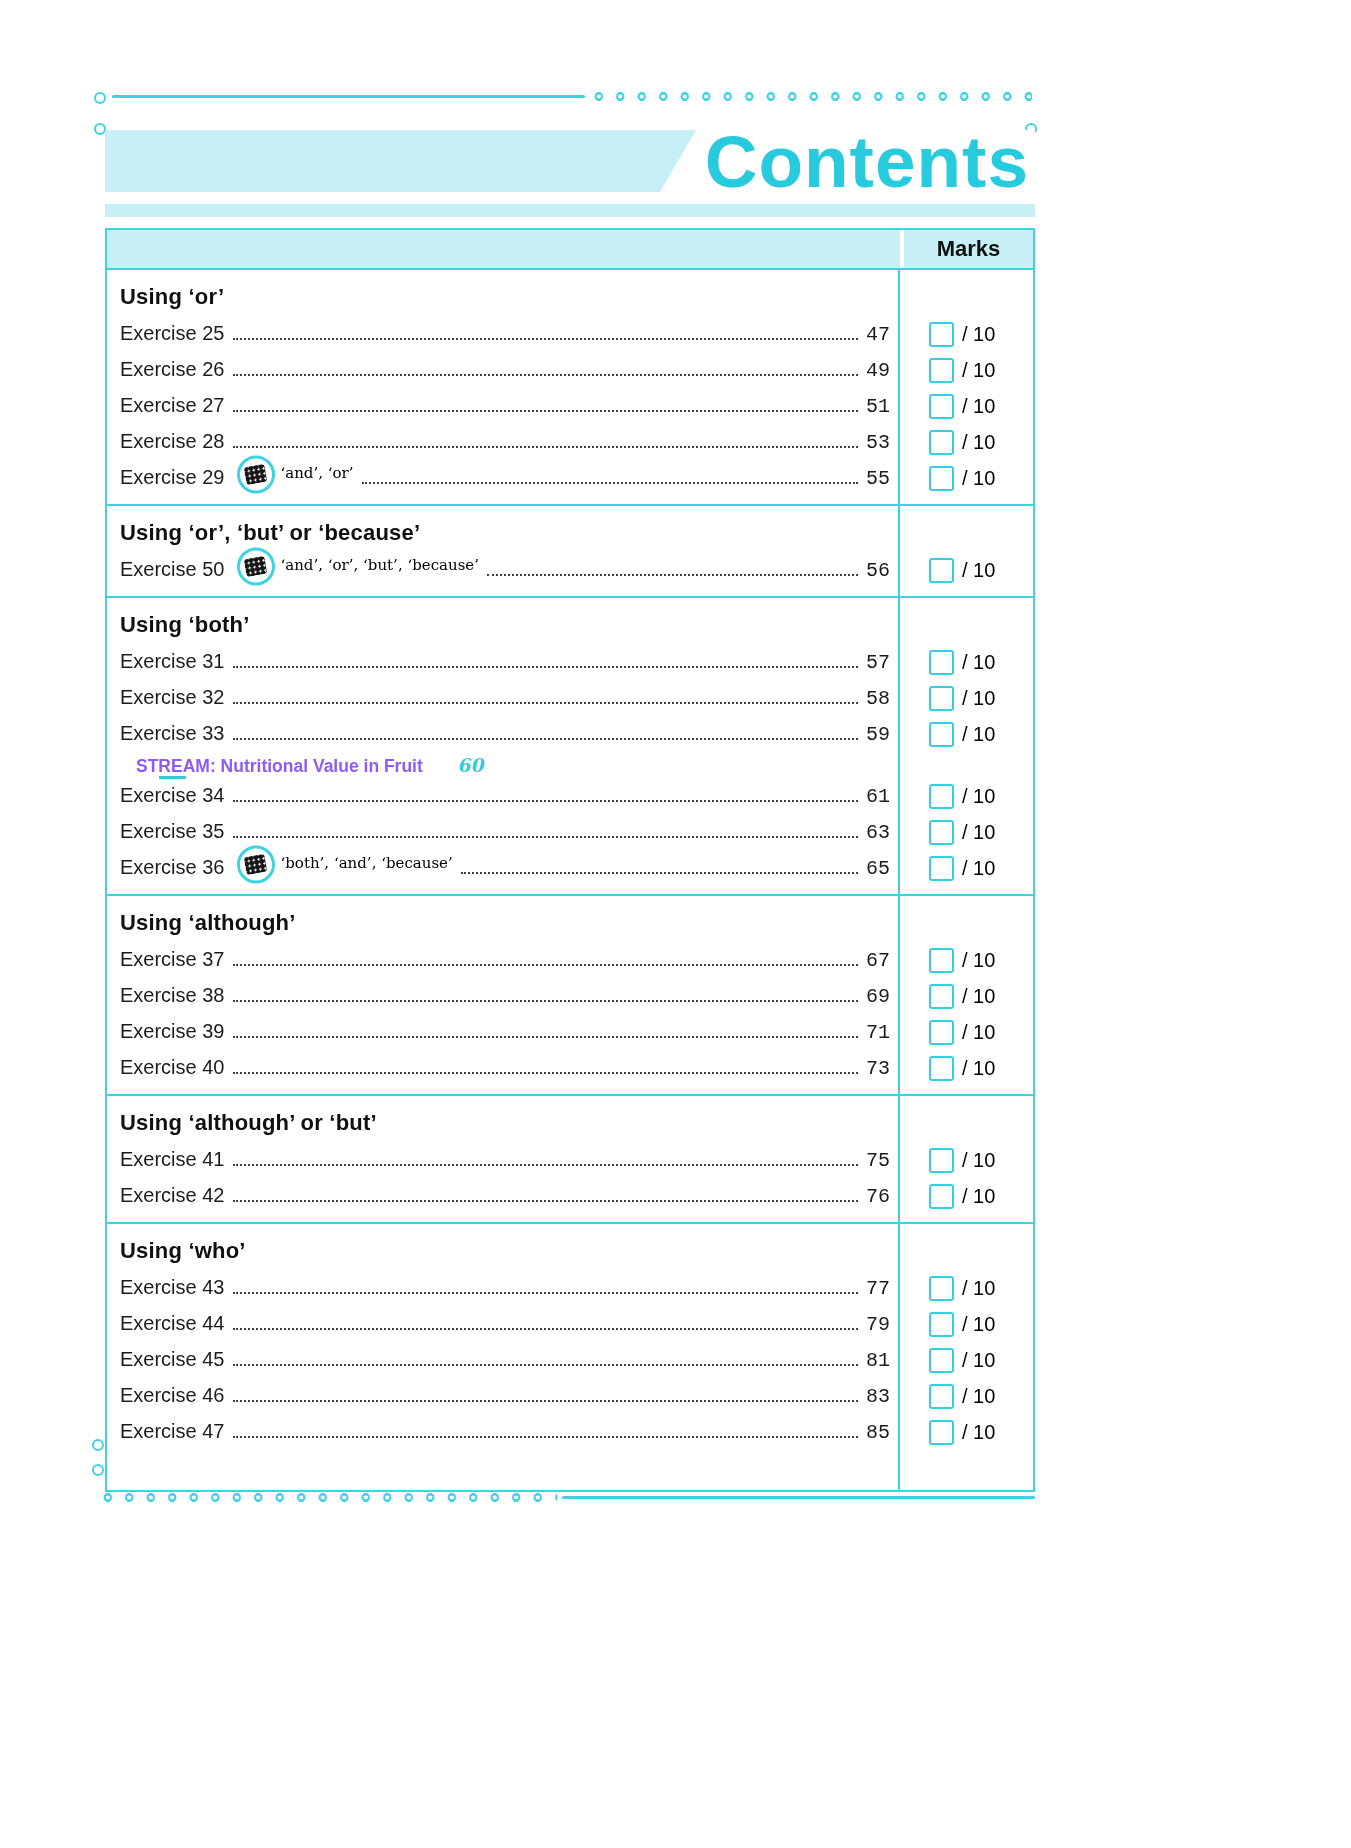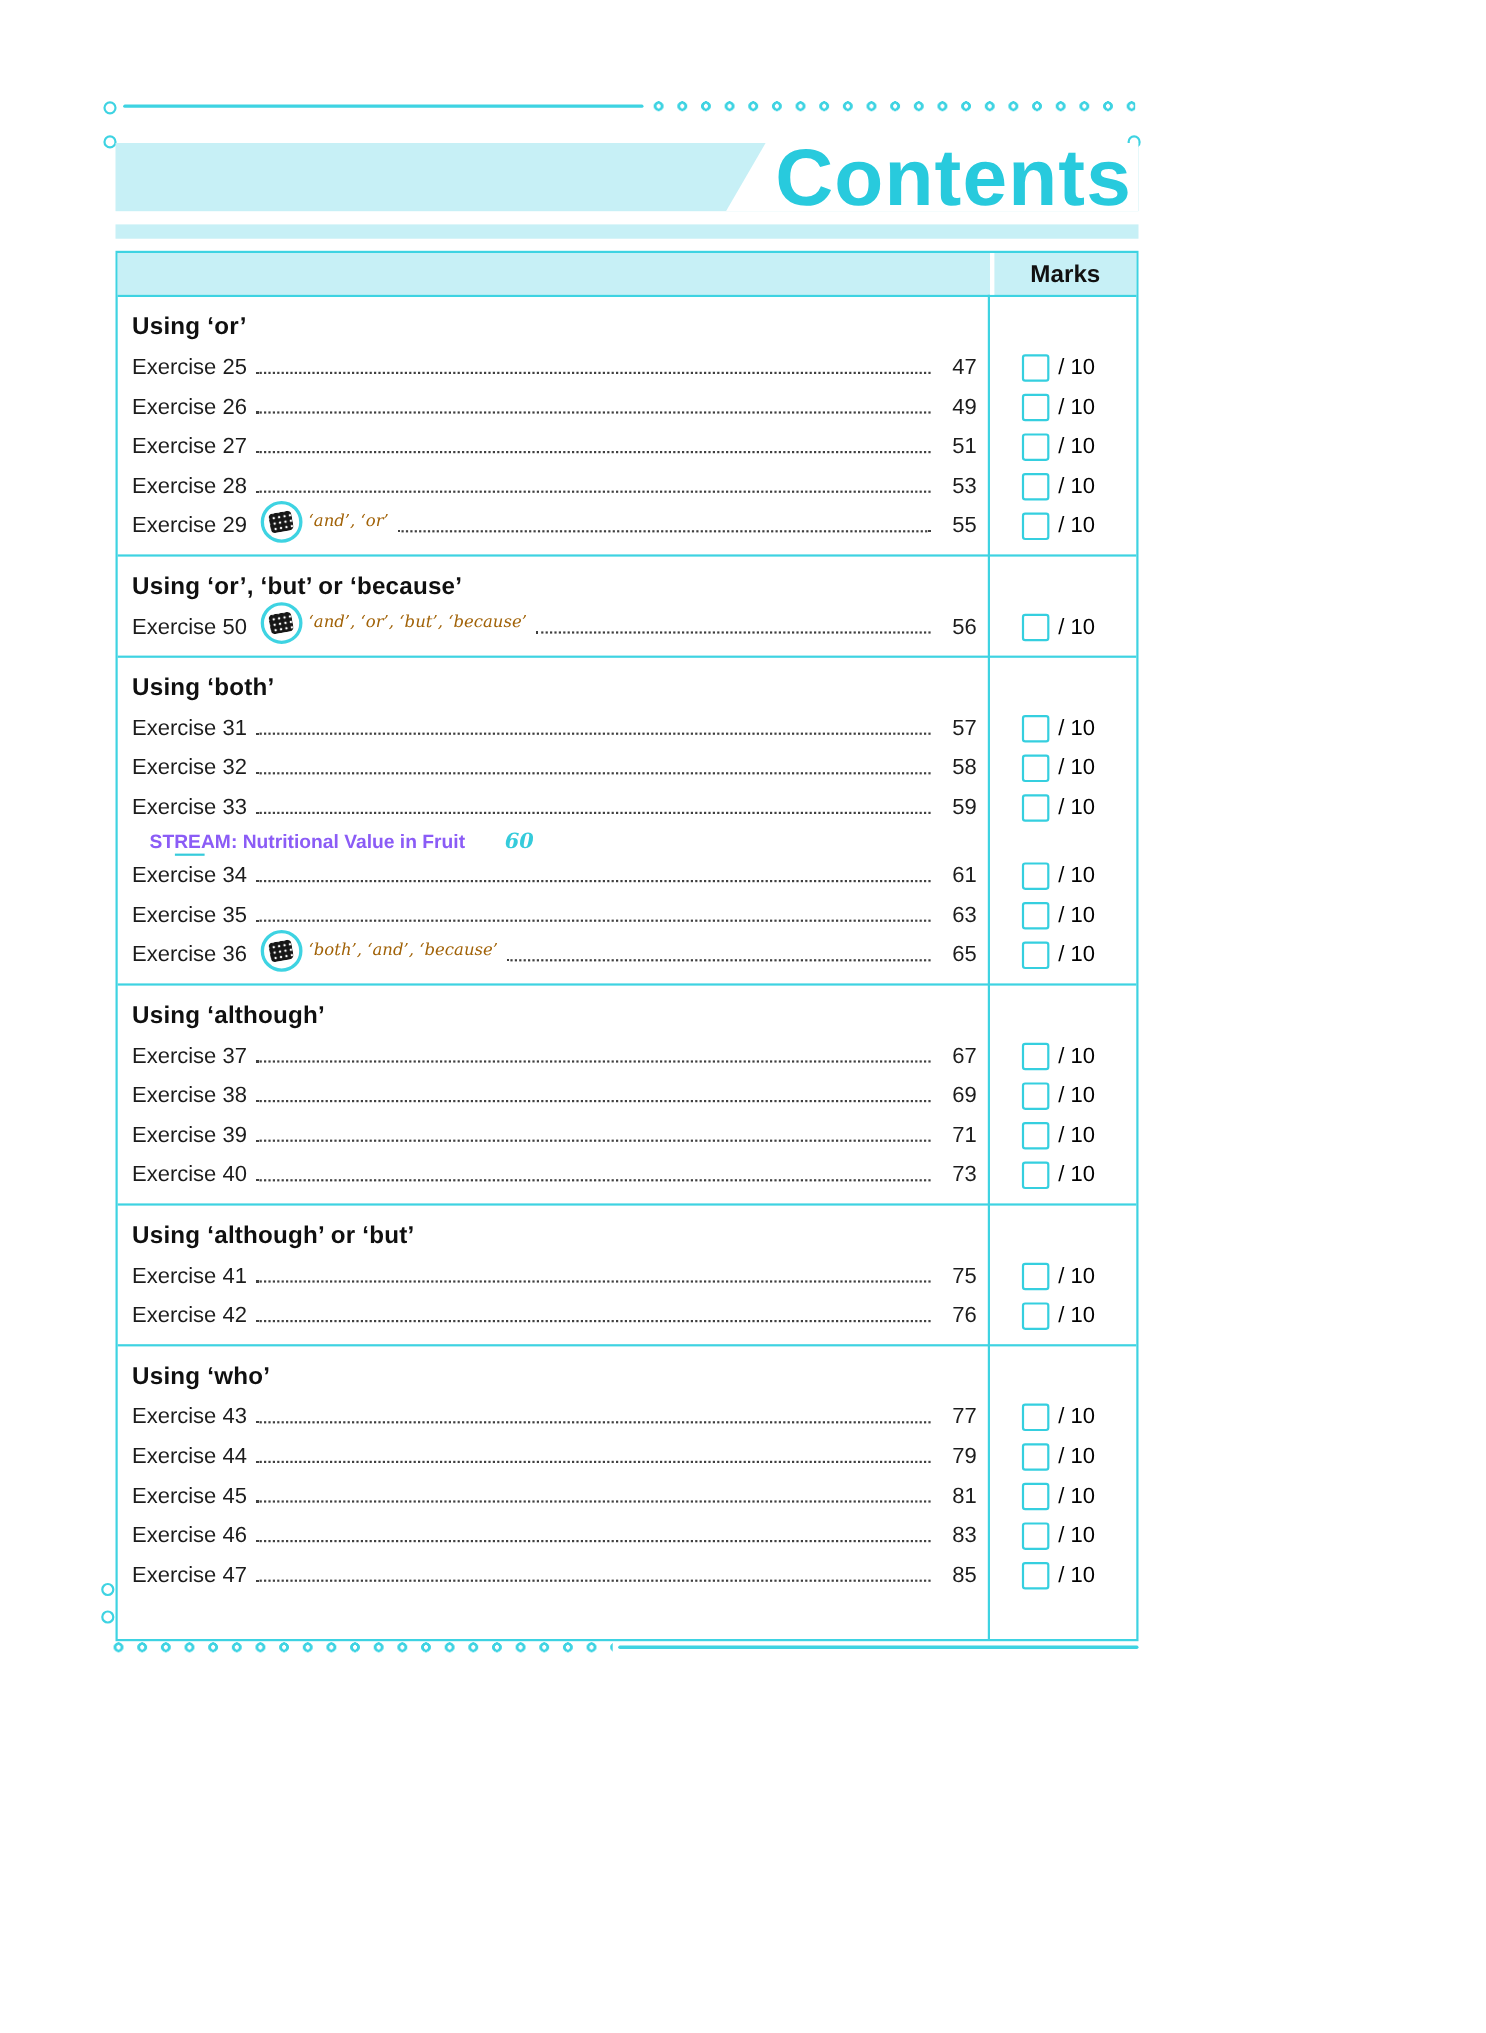--- a/index.html
+++ b/index.html
@@ -58,36 +58,36 @@
   .heading-row { height:38px; }
   .stream-row { height:26px; }
 
   .cell-main { display:flex; align-items:baseline; padding-left:13px; min-width:0; }
   .cell-marks { display:flex; align-items:center; padding-left:29px; gap:8px; }
 
   .section-heading { margin:0; font-size:22px; font-weight:700; color:#101010; letter-spacing:0.2px; }
 
   .ex-label { font-size:20px; color:#1c1c1c; white-space:nowrap; }
   .leader { flex:1 1 auto; margin:0 8px; height:0; border-bottom:2px dotted #3f3f3f; min-width:20px; }
-  .page-num { font-size:20px; color:#1c1c1c; min-width:34px; text-align:right; margin-right:12px; white-space:nowrap; }
+  .page-num { font-size:20px; color:#1c1c1c; min-width:34px; margin-right:0; white-space:nowrap;font-family:Liberation Mono, monospace; }
 
   
   .badge { position:relative; display:inline-flex; align-items:baseline; margin-left:10px; padding-left:46px; }
   .badge-icon {
     position:absolute; left:2px; top:50%; transform:translateY(-62%);
     width:32px; height:32px; border:3.5px solid #3ED3E2; border-radius:50%;
     background:#fff; display:flex; align-items:center; justify-content:center;
   }
   .badge-icon-inner {
     width:21px; height:18px; background:#161616; border-radius:4px; transform:rotate(-10deg);
     background-image: radial-gradient(circle, #fff 0.9px, rgba(0,0,0,0) 1.4px);
     background-size:5px 5px; background-position:2px 2px;
   }
   .badge-text {
-    font-family:"DejaVu Serif", serif; font-style:italic; font-size:15px; color:#a16207;
+    font-family:"DejaVu Serif", serif; font-size:15px; color:#000000;
     position:relative; top:-6px; white-space:nowrap;
   }
 
   
   .stream-label {
     position:relative; font-size:17.5px; font-weight:700; color:#8b5cf6;
     padding-left:16px; white-space:nowrap;
   }
   .stream-label::after {
     content:""; position:absolute; left:39px; bottom:-2px; width:27px; height:2.5px; background:#35CBDB;

